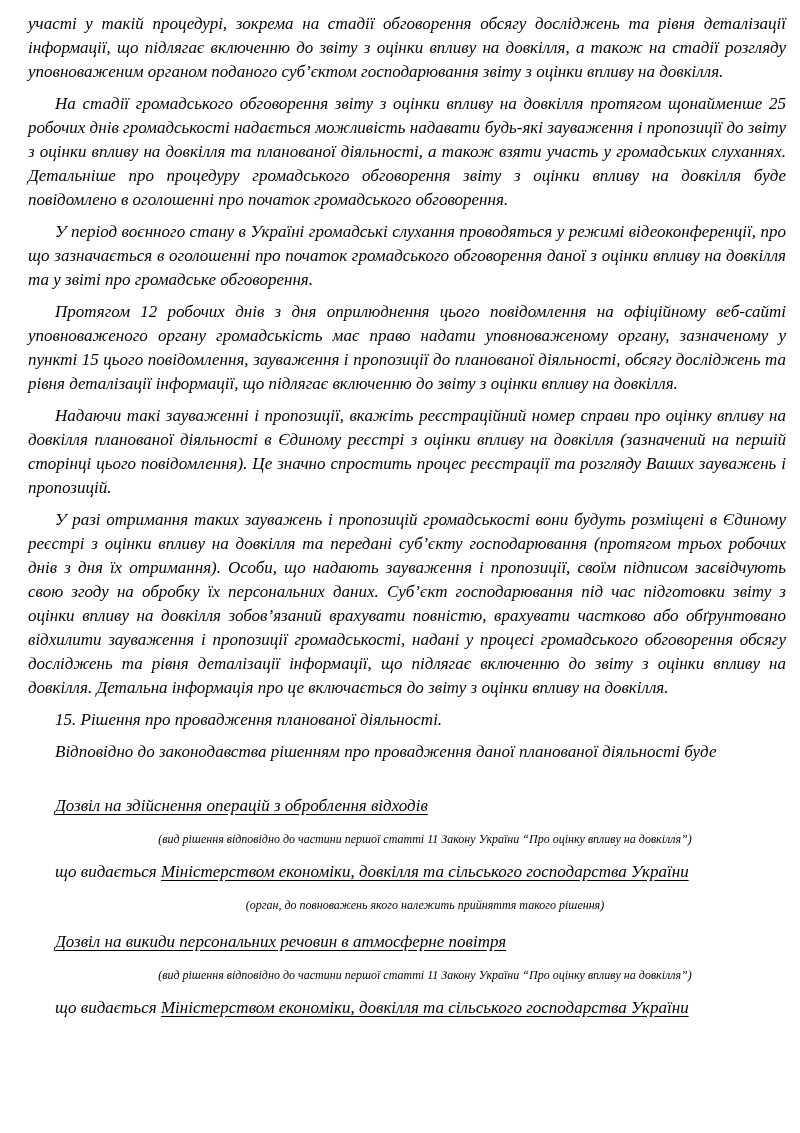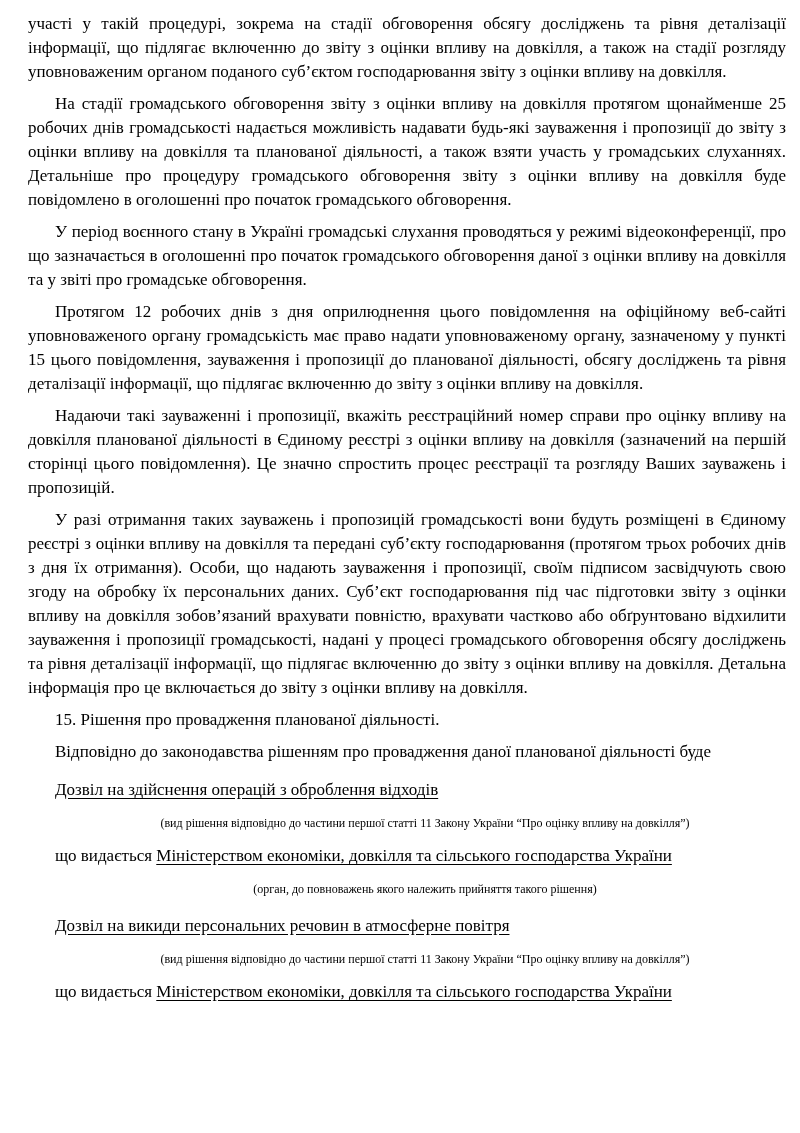--- a/index.html
+++ b/index.html
@@ -12,33 +12,34 @@
     height: 1133px;
     overflow: hidden;
     color: #000000;
     font-family: "Liberation Serif", serif;
   }
   .page {
     box-sizing: border-box;
     width: 800px;
     height: 1133px;
     padding: 12px 14px 0 28px;
+    font-style: italic;
   }
   .para {
     margin: 0 0 8px 0;
     font-size: 17px;
     line-height: 24px;
     text-align: justify;
     text-indent: 27px;
   }
   .para.no-indent {
     text-indent: 0;
   }
   .decision {
-    margin-top: 14px;
+    margin-top: 30px;
   }
   .decision + .decision {
     margin-top: 18px;
   }
   .decision-title {
     margin: 0;
     font-size: 17px;
     line-height: 24px;
     text-indent: 27px;
     text-align: left;

